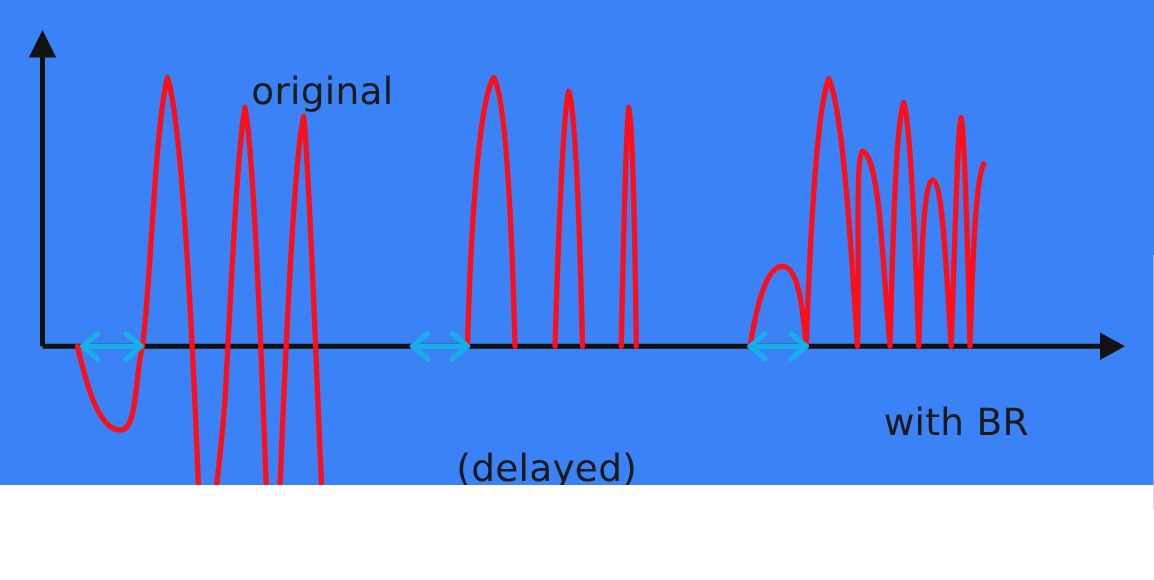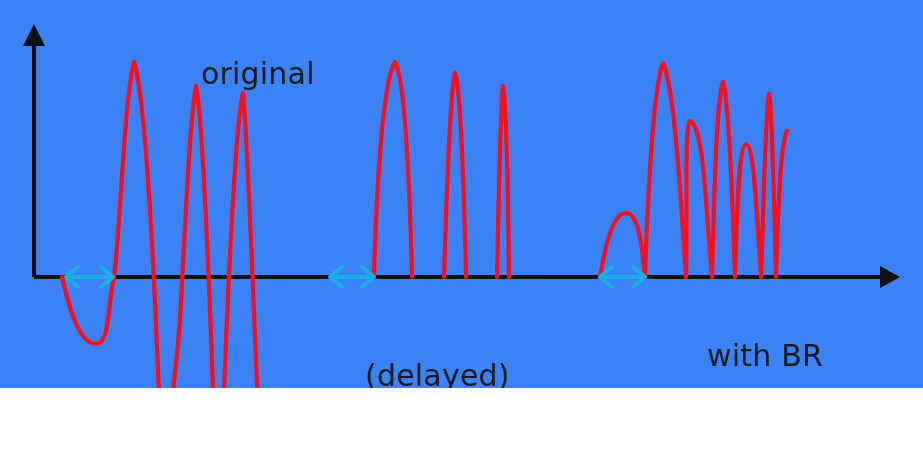--- a/index.html
+++ b/index.html
@@ -67,21 +67,21 @@
     top: 21px;
     font-size: 30px;
   }
   #label-without {
     left: 365px;
     top: 287px;
     font-size: 30px;
   }
   #label-with {
     left: 668px;
-    top: 303px;
+    top: 286px;
     font-size: 30px;
   }
 </style>
 </head>
 <body>
 
 <div id="figure">
 
   <svg class="canvas" viewBox="0 0 923 464" xmlns="http://www.w3.org/2000/svg">
 

